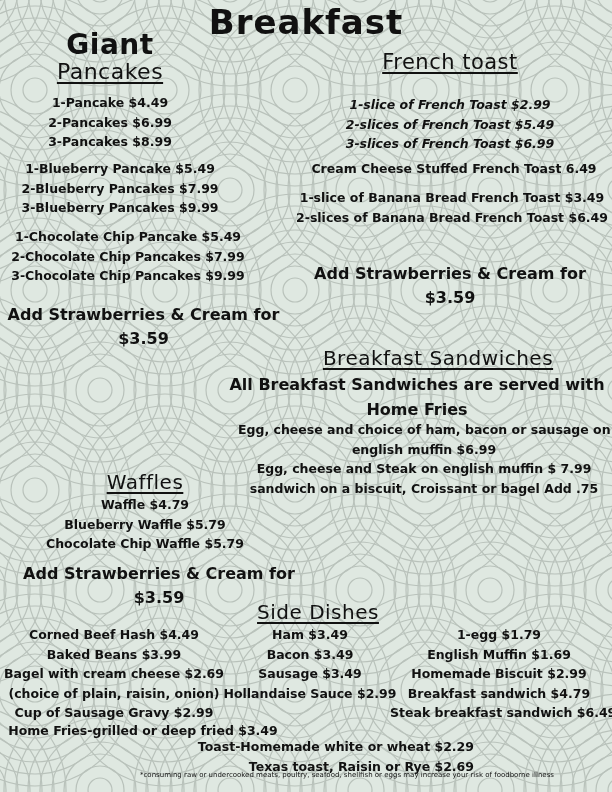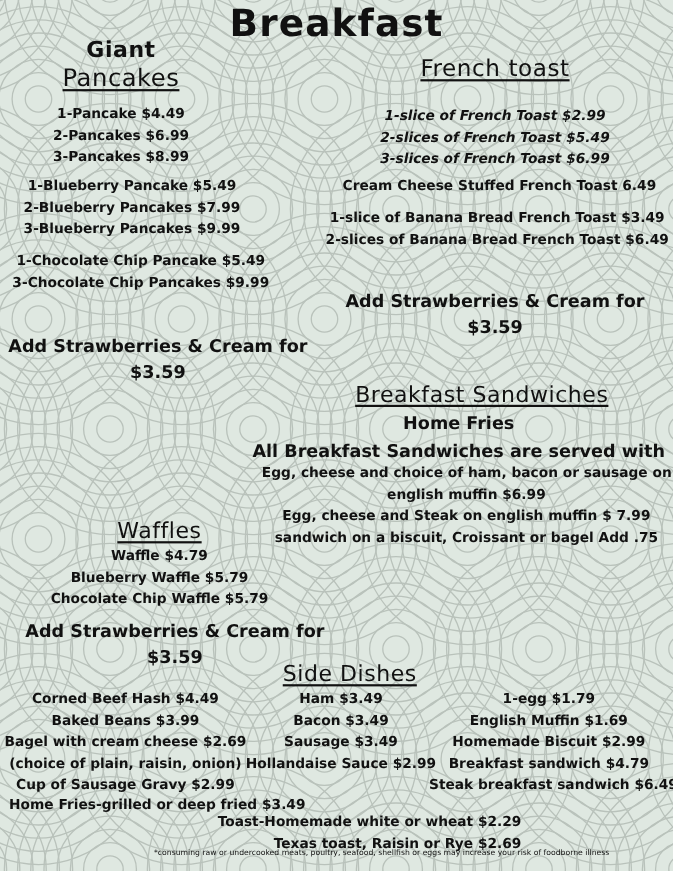--- a/index.html
+++ b/index.html
@@ -90,35 +90,36 @@
       <use href="#rings" x="230" y="790"></use>
       <use href="#rings" x="360" y="790"></use>
       <use href="#rings" x="490" y="790"></use>
       <use href="#rings" x="620" y="790"></use>
     </g>
 </svg>
 
 <div class="abs hand title" style="left:0; top:2px; width:612px;">Breakfast</div>
 
 <div class="abs" style="left:0; top:32px; width:220px;">
-  <div class="hand" style="font-size:20px; line-height:26px;">Giant</div>
+  <div class="hand" style="font-size:28px; line-height:26px;">Giant</div>
   <div class="hand sec" style="font-size:22px; line-height:28px;">Pancakes</div>
 </div>
 <div class="abs" style="left:0; top:93px; width:220px;">
   <span class="row item">1-Pancake $4.49</span>
   <span class="row item">2-Pancakes $6.99</span>
   <span class="row item">3-Pancakes $8.99</span>
 </div>
 <div class="abs" style="left:0; top:159px; width:240px;">
   <span class="row item">1-Blueberry Pancake $5.49</span>
   <span class="row item">2-Blueberry Pancakes $7.99</span>
   <span class="row item">3-Blueberry Pancakes $9.99</span>
 </div>
 <div class="abs" style="left:0; top:227px; width:256px;">
   <span class="row item">1-Chocolate Chip Pancake $5.49</span>
+  <span class="row item">2-Chocolate Chip Pancakes $7.99</span>
   <span class="row item">3-Chocolate Chip Pancakes $9.99</span>
 </div>
 <div class="abs" style="left:0; top:303px; width:287px;">
   <span class="row addon">Add Strawberries &amp; Cream for</span>
   <span class="row addon">$3.59</span>
 </div>
 
 <div class="abs hand sec" style="left:300px; top:50px; width:300px; font-size:21px;">French toast</div>
 <div class="abs" style="left:300px; top:95px; width:300px;font-style:italic;">
   <span class="row item">1-slice of French Toast $2.99</span>
@@ -132,22 +133,22 @@
   <span class="row item">1-slice of Banana Bread French Toast $3.49</span>
   <span class="row item">2-slices of Banana Bread French Toast $6.49</span>
 </div>
 <div class="abs" style="left:300px; top:262px; width:300px;">
   <span class="row addon">Add Strawberries &amp; Cream for</span>
   <span class="row addon">$3.59</span>
 </div>
 
 <div class="abs hand sec" style="left:276px; top:346px; width:324px; font-size:20px;">Breakfast Sandwiches</div>
 <div class="abs" style="left:226px; top:372px; width:382px;">
+  <span class="row note">All Breakfast Sandwiches are served with</span>
   <span class="row note">Home Fries</span>
-  <span class="row note">All Breakfast Sandwiches are served with</span>
 </div>
 <div class="abs" style="left:238px; top:420px; width:372px;">
   <span class="row item">Egg, cheese and choice of ham, bacon or sausage on</span>
   <span class="row item">english muffin $6.99</span>
   <span class="row item">Egg, cheese and Steak on english muffin $ 7.99</span>
   <span class="row item">sandwich on a biscuit, Croissant or bagel Add .75</span>
 </div>
 
 <div class="abs hand sec" style="left:40px; top:470px; width:210px; font-size:20px;">Waffles</div>
 <div class="abs" style="left:40px; top:495px; width:210px;">

